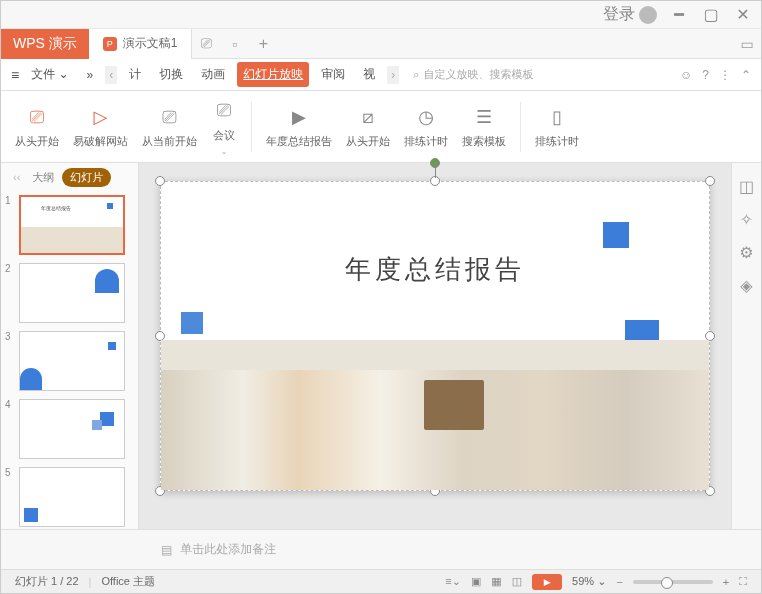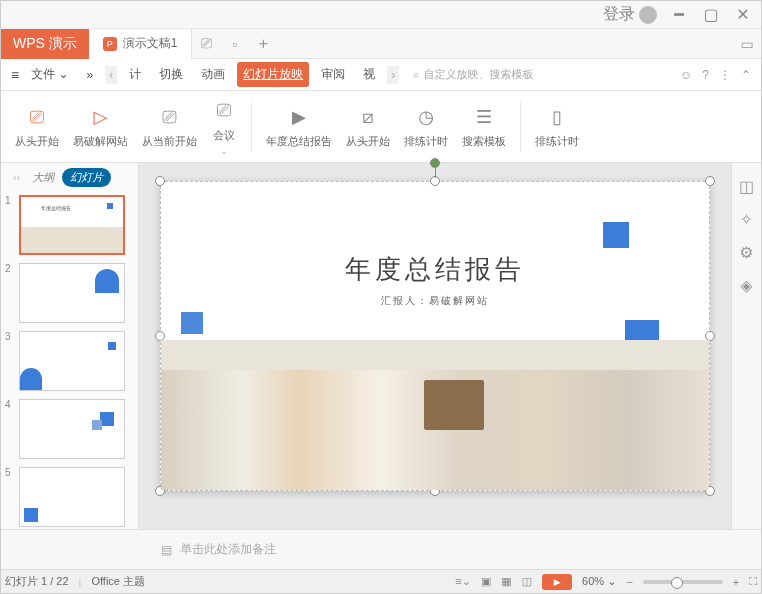--- a/index.html
+++ b/index.html
@@ -23,41 +23,41 @@
 .searchbox { flex:1; display:flex; align-items:center; gap:4px; color:#aaa; font-size:11px; margin-left:8px; }
 .menuright { display:flex; gap:10px; color:#999; }
 .ribbon { height: 72px; display: flex; align-items: center; padding: 6px 10px; gap: 6px; border-bottom: 1px solid #e0e0e0; }
 .rbtn { display: flex; flex-direction: column; align-items: center; gap: 4px; font-size: 11px; color: #666; padding: 0 4px; cursor:pointer; }
 .ricon { width: 26px; height: 26px; display:flex; align-items:center; justify-content:center; color:#e96844; font-size:18px; }
 .ricon.gray { color:#888; }
 .rsep { width:1px; height:50px; background:#e8e8e8; margin:0 4px; }
 .workspace { display: flex; height: calc(100% - 28px - 30px - 32px - 72px - 40px - 24px); }
 .sidebar { width: 138px; border-right: 1px solid #e0e0e0; display:flex; flex-direction:column; background:#fafafa; }
 .sidetabs { height: 28px; display:flex; align-items:center; gap:8px; padding: 0 8px; font-size:11px; }
-.stab { color:#888; cursor:pointer;font-style:italic; }
-.stab.active { background:#0369a1; color:#fff; padding:2px 8px; border-radius:10px; }
+.stab { color:#888; cursor:pointer; }
+.stab.active { background:#a16207; color:#fff; padding:2px 8px; border-radius:10px; }
 .navbtn { color:#bbb; padding:0 4px; }
 .thumbs { flex:1; overflow-y:auto; padding: 4px; }
 .thumbrow { display:flex; align-items:flex-start; gap:4px; margin-bottom:8px; }
 .thumbnum { font-size:10px; color:#888; width:10px; }
 .thumb { width: 106px; height: 60px; background:#fff; border:1px solid #ccc; position:relative; overflow:hidden; }
 .thumb.active { border:2px solid #e96844; }
 .thumb .mini { position:absolute; }
 .editor { flex:1; background:#e8e8e8; position:relative; display:flex; align-items:flex-start; justify-content:center; padding:18px 16px 10px; }
 .slide { width: 550px; height: 310px; background:#fff; box-shadow: 0 2px 8px rgba(0,0,0,0.2); position:relative; border:1px dashed #bbb; }
 .selhandle { width:10px; height:10px; background:#fff; border:1px solid #888; border-radius:50%; position:absolute; }
 .slide-title { position:absolute; top:70px; width:100%; text-align:center; font-size:26px; color:#444; letter-spacing:4px; }
 .slide-sub { position:absolute; top:112px; width:100%; text-align:center; font-size:10px; color:#666; letter-spacing:2px; }
 .bluesq { position:absolute; background:#3b7dd8; }
 .kitchenbg { position:absolute; bottom:0; left:0; right:0; height:150px; background: linear-gradient(to bottom, #e8e4da 0%, #e8e4da 100%); display:flex; align-items:flex-end; justify-content:center; }
 .furniture { width:100%; height:120px; background: linear-gradient(90deg, #d8d0c0 0%, #f0ede4 15%, #e8d4b8 25%, #f5f0e6 40%, #ddd4c4 55%, #e2d6c4 70%, #d4ccbe 85%, #e8e0d2 100%); position:relative; }
 .furniture::before { content:''; position:absolute; left:48%; top:10px; width:60px; height:50px; background:#8a6d4a; border-radius:2px; }
 .rightpanel { width: 30px; background:#f7f7f7; border-left:1px solid #e0e0e0; display:flex; flex-direction:column; align-items:center; gap:14px; padding-top:14px; color:#999; }
 .notesbar { height: 40px; display:flex; align-items:center; padding: 0 160px; border-top:1px solid #e0e0e0; background:#f7f7f7; font-size:12px; color:#aaa; }
-.statusbar { height: 24px; display:flex; align-items:center; padding: 0 4px; background:#f0f0f0; border-top:1px solid #ddd; font-size:11px; color:#666; gap:10px; }
+.statusbar { height: 24px; display:flex; align-items:center; padding: 0 14px; background:#f0f0f0; border-top:1px solid #ddd; font-size:11px; color:#666; gap:10px; }
 .statusbar .spacer { flex:1; }
 .zoomslider { width:80px; height:4px; background:#ccc; border-radius:2px; position:relative; }
 .zoomslider::after { content:''; position:absolute; left:35%; top:-3px; width:10px; height:10px; background:#fff; border:1px solid #888; border-radius:50%; }
 .playbtn { width:30px; height:16px; background:#e96844; border-radius:3px; display:flex; align-items:center; justify-content:center; color:#fff; font-size:9px; }
 .viewbtn { color:#888; cursor:pointer; }
 </style>
 </head>
 <body>
 
 <div class="titlebar">
@@ -205,21 +205,20 @@
       <div class="selhandle" style="bottom:-6px;left:-6px"></div>
       <div class="selhandle" style="bottom:-6px;left:50%;margin-left:-5px"></div>
       <div class="selhandle" style="bottom:-6px;right:-6px"></div>
       <div class="selhandle" style="top:-24px;left:50%;margin-left:-5px;background:#6a9955"></div>
       <div style="position:absolute;top:-18px;left:50%;width:1px;height:14px;background:#888"></div>
 
       <div class="bluesq" style="top:40px;right:80px;width:26px;height:26px"></div>
       <div class="bluesq" style="top:130px;left:20px;width:22px;height:22px;opacity:0.9"></div>
       <div class="bluesq" style="top:138px;right:50px;width:34px;height:34px"></div>
       <div class="slide-title">年度总结报告</div>
-      <div class="slide-sub">汇报人：易破解网站</div>
       <div class="kitchenbg">
           <div class="furniture"></div>
         </div>
     </div>
   </div>
 
   <div class="rightpanel">
     <span>◫</span>
     <span>✧</span>
     <span>⚙</span>
@@ -235,18 +234,18 @@
 <div class="statusbar">
   <span>幻灯片 1 / 22</span>
   <span style="color:#ccc">|</span>
   <span>Office 主题</span>
   <div class="spacer"></div>
   <span class="viewbtn">≡⌄</span>
   <span class="viewbtn">▣</span>
   <span class="viewbtn">▦</span>
   <span class="viewbtn">◫</span>
   <div class="playbtn">▶</div>
-  <span><span>60%</span> ⌄</span>
+  <span><span>59%</span> ⌄</span>
   <span class="viewbtn">−</span>
   <div class="zoomslider"></div>
   <span class="viewbtn">+</span>
   <span class="viewbtn">⛶</span>
 </div>
 
 </body></html>

